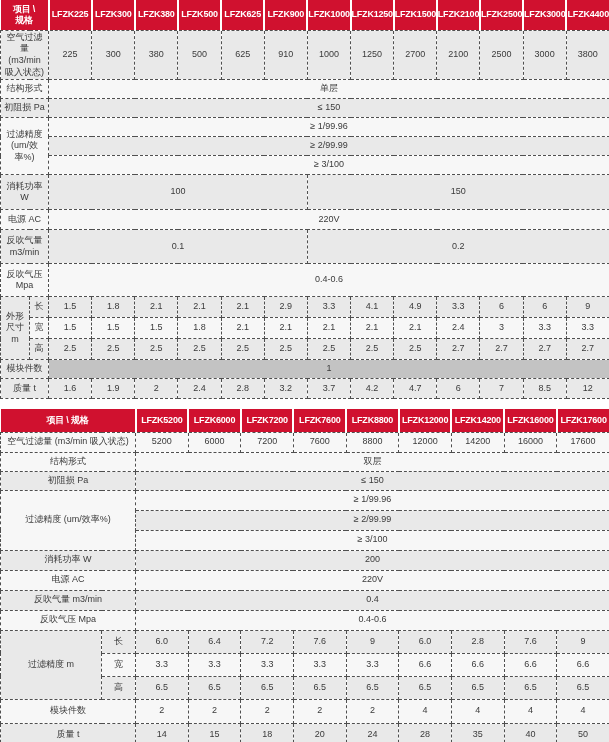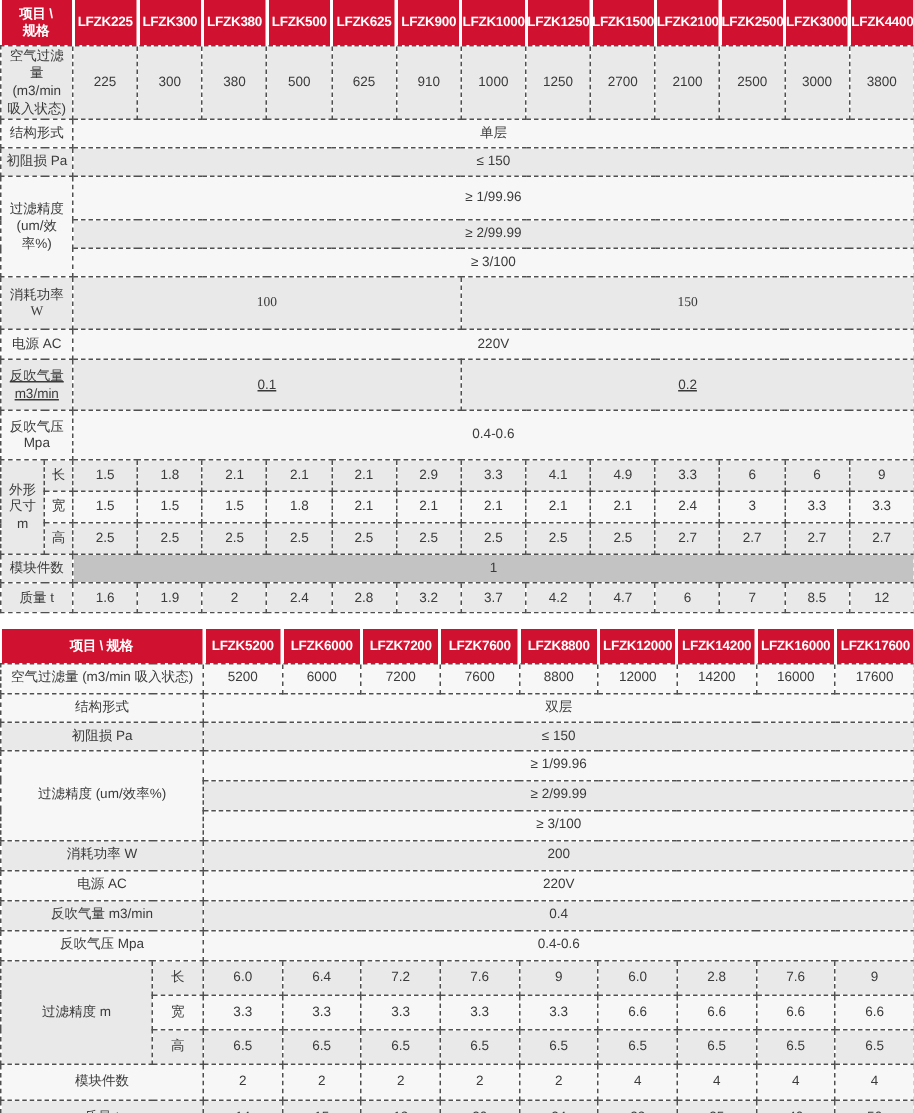--- a/index.html
+++ b/index.html
@@ -87,43 +87,43 @@
           <td>3800</td>
         </tr>
         <tr class="w" style="height: 19px;">
           <td colspan="2" class="lbl">结构形式</td>
           <td colspan="13">单层</td>
         </tr>
         <tr class="g" style="height: 19px;">
           <td colspan="2" class="lbl">初阻损 Pa</td>
           <td colspan="13">≤ 150</td>
         </tr>
-        <tr class="w" style="height: 29px;">
+        <tr class="w" style="height: 19px;">
           <td colspan="2" rowspan="3" class="lbl">过滤精度
 (um/效
 率%)</td>
           <td colspan="13">≥ 1/99.96</td>
         </tr>
         <tr class="g" style="height: 19px;">
           <td colspan="13">≥ 2/99.99</td>
         </tr>
         <tr class="w" style="height: 19px;">
           <td colspan="13">≥ 3/100</td>
         </tr>
-        <tr class="g" style="height: 35px; font-family: Liberation Serif, serif;">
+        <tr class="g" style="height: 35px;">
           <td colspan="2" class="lbl">消耗功率
 W</td>
           <td colspan="6">100</td>
           <td colspan="7">150</td>
         </tr>
         <tr class="w" style="height: 20px;">
           <td colspan="2" class="lbl">电源 AC</td>
           <td colspan="13">220V</td>
         </tr>
-        <tr class="g" style="height: 34px; text-decoration: underline;">
+        <tr class="g" style="height: 34px;">
           <td colspan="2" class="lbl">反吹气量
 m3/min</td>
           <td colspan="6">0.1</td>
           <td colspan="7">0.2</td>
         </tr>
         <tr class="w" style="height: 33px;">
           <td colspan="2" class="lbl">反吹气压
 Mpa</td>
           <td colspan="13">0.4-0.6</td>
         </tr>

